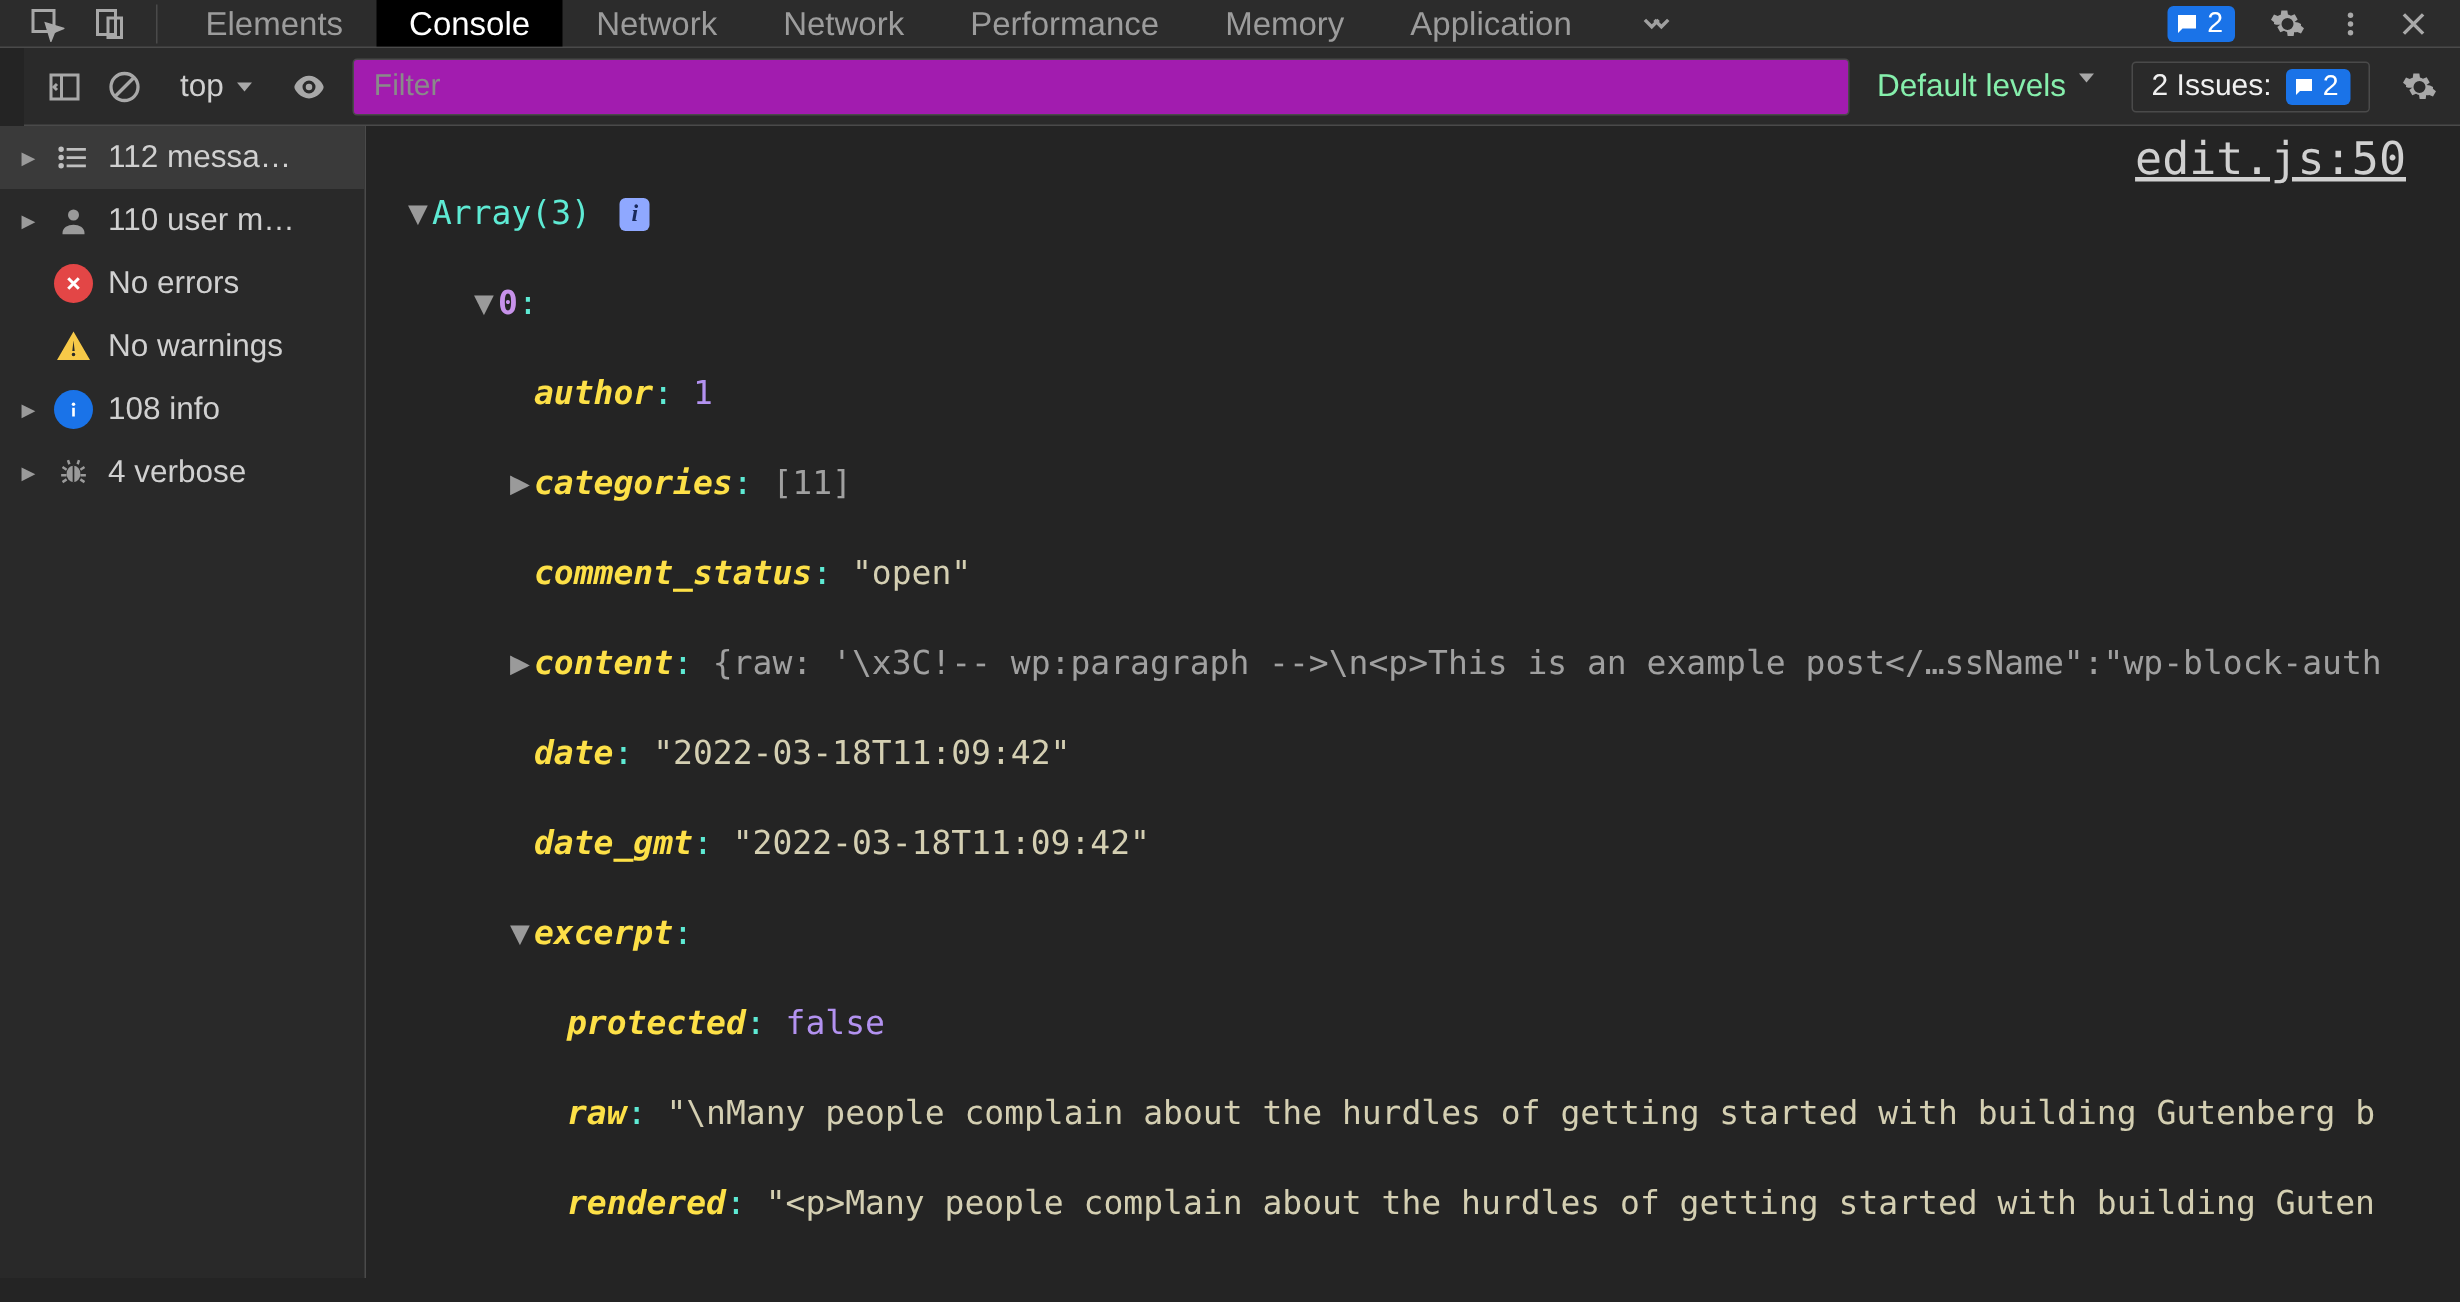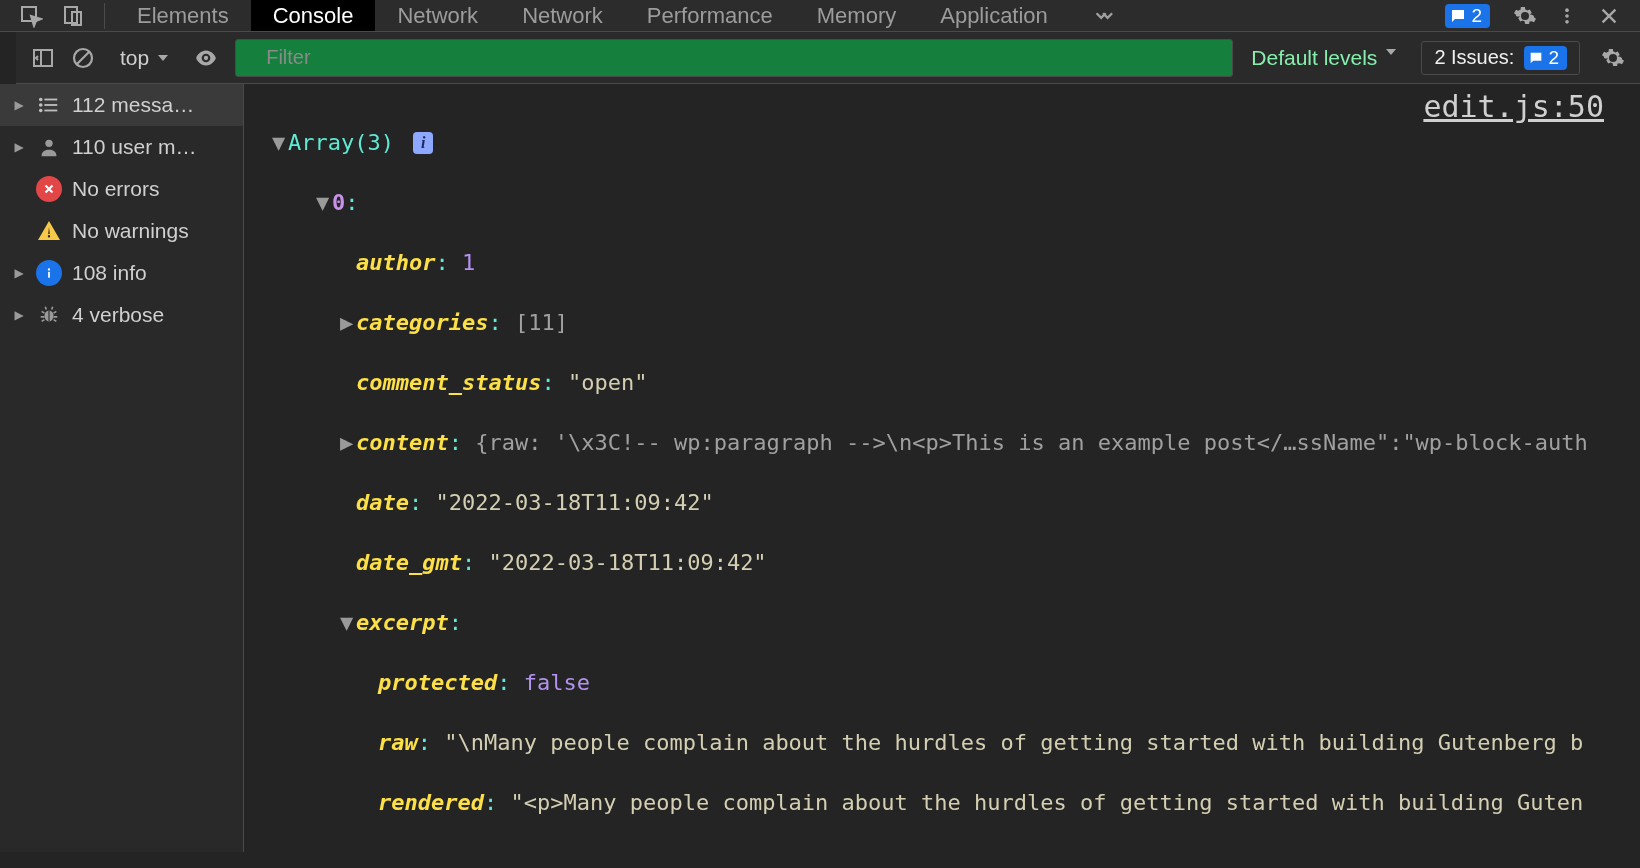--- a/index.html
+++ b/index.html
@@ -84,25 +84,25 @@
   align-items: center;
   gap: 8px;
   color: #cfcfcf;
   font-size: 21px;
   padding: 0 8px;
   cursor: pointer;
 }
 .filter-input {
   flex: 1;
   height: 38px;
-  background: #15803d;
+  background: #a21caf;
   border: 1px solid #4a4a4a;
   color: #cfcfcf;
   font-size: 20px;
-  padding: 0 30px;
+  padding: 0 13px;
   border-radius: 3px;
 }
 .filter-input::placeholder { color: #8a8a8a; }
 .levels {
   display: inline-flex;
   align-items: flex-start;
   gap: 8px;
   color: #86efac;
   font-size: 21px;
   padding: 0 12px;

